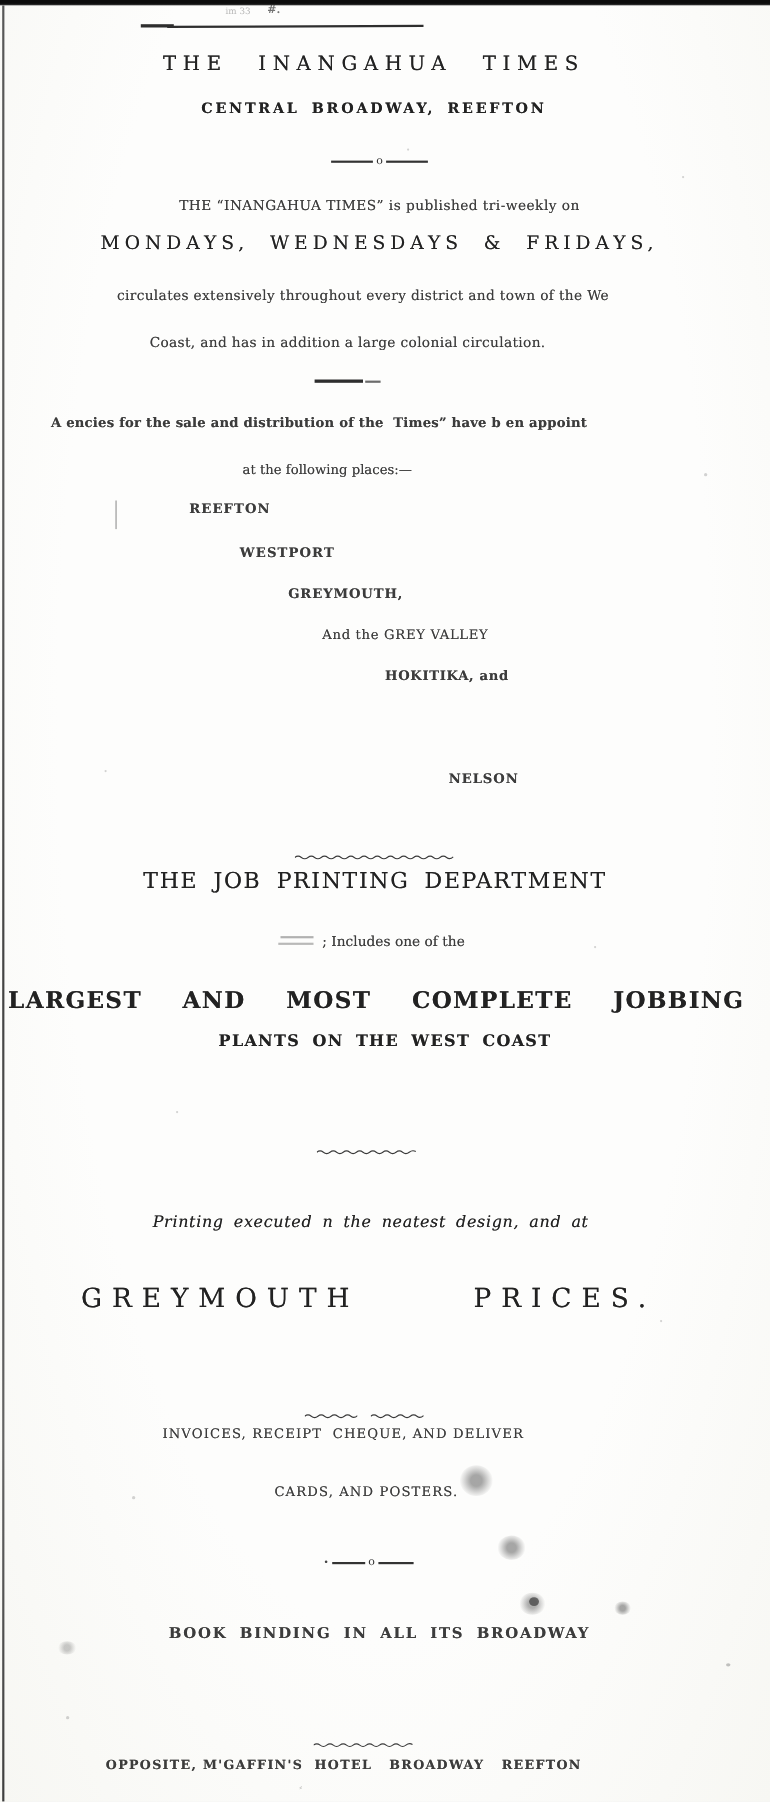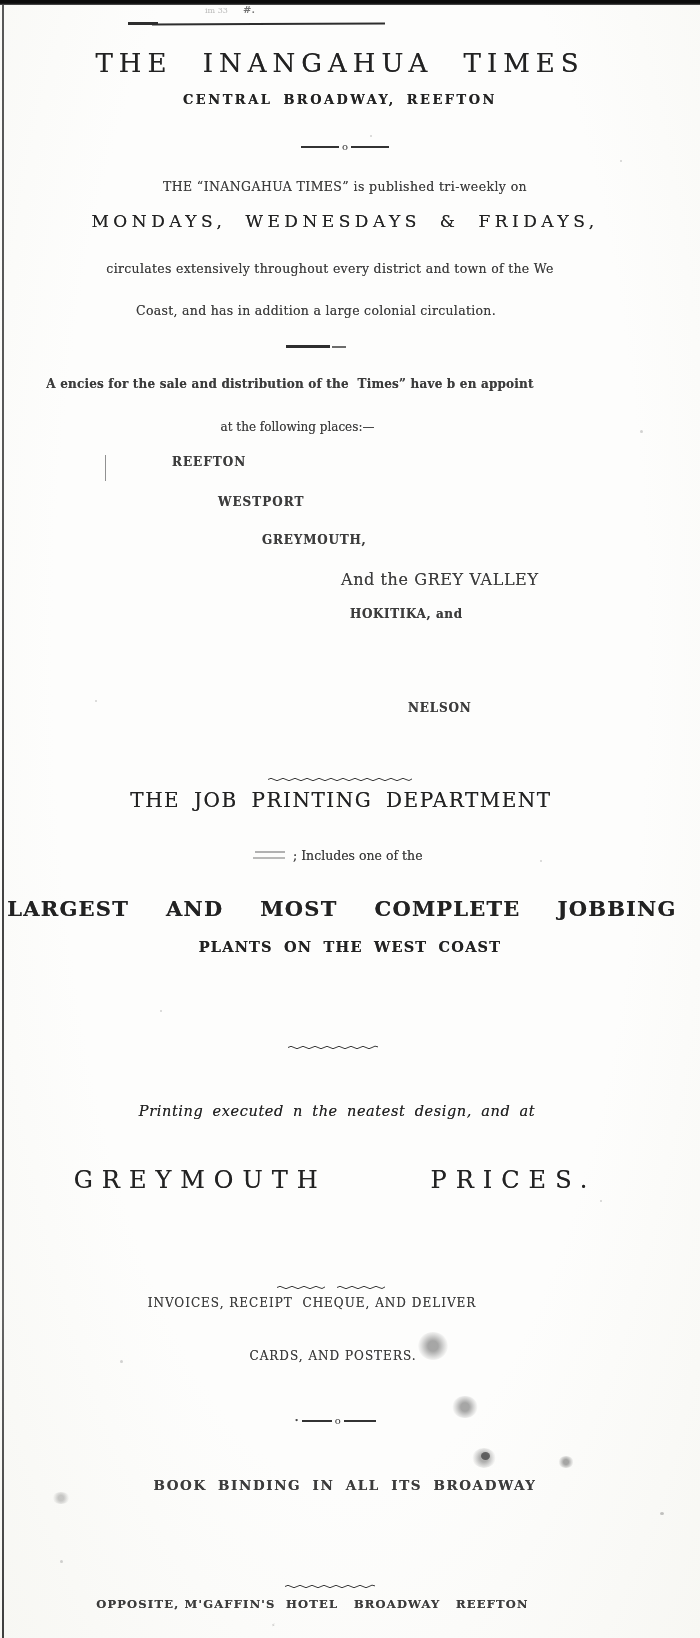--- a/index.html
+++ b/index.html
@@ -36,21 +36,21 @@
 <div class="page">
 
   <div class="abs top-bar"></div>
   <div class="abs left-line"></div>
   <div class="abs vfaint" style="left:205px;top:6px;font-size:8px;color:#666;">im 33</div>
   <div class="abs" style="left:243px;top:4px;font-size:10px;color:#3a3a3a;font-weight:bold;opacity:.7;">#.</div>
 
   <div class="abs rule" style="left:128px;top:22px;width:30px;height:3px;"></div>
   <div class="abs rule" style="left:152px;top:23px;width:233px;height:2px;transform:rotate(-0.2deg);"></div>
 
-  <div class="abs ctr ink" style="left:0;width:680px;top:48px;font-size:26px;letter-spacing:6px;word-spacing:16px;">THE INANGAHUA TIMES</div>
+  <div class="abs ctr ink" style="left:0;width:680px;top:48px;font-size:18px;letter-spacing:6px;word-spacing:16px;">THE INANGAHUA TIMES</div>
   <div class="abs ctr ink" style="left:0;width:680px;top:92px;font-size:13px;letter-spacing:2.5px;word-spacing:4px;font-weight:bold;">CENTRAL BROADWAY, REEFTON</div>
 
   <div class="abs odiv" style="left:280px;top:144px;width:130px;">
     <span class="dash" style="width:38px;"></span><span class="o">o</span><span class="dash" style="width:38px;"></span>
   </div>
 
   <div class="abs ctr ink faded" style="left:0;width:690px;top:179px;font-size:12.5px;letter-spacing:.4px;">THE “INANGAHUA TIMES” is published tri-weekly on</div>
   <div class="abs ctr ink" style="left:0;width:690px;top:211px;font-size:17px;letter-spacing:4.5px;word-spacing:9px;">MONDAYS, WEDNESDAYS &amp; FRIDAYS,</div>
   <div class="abs ctr ink faded" style="left:0;width:660px;top:261px;font-size:12.5px;letter-spacing:.3px;">circulates extensively throughout every district and town of the We</div>
   <div class="abs ctr ink faded" style="left:0;width:632px;top:303px;font-size:12.5px;letter-spacing:.3px;">Coast, and has in addition a large colonial circulation.</div>
@@ -59,21 +59,21 @@
   <div class="abs rule" style="left:332px;top:346px;width:14px;height:2px;opacity:.7;"></div>
 
   <div class="abs ctr ink faded" style="left:0;width:580px;top:377px;font-size:12px;font-weight:bold;letter-spacing:.2px;">A encies for the sale and distribution of the  Times” have b en appoint</div>
   <div class="abs ctr ink faded" style="left:0;width:595px;top:420px;font-size:12px;">at the following places:—</div>
 
   <div class="abs" style="left:105px;top:455px;width:1px;height:26px;background:#4a4a4a;opacity:.6;"></div>
 
   <div class="abs ink faded" style="left:172px;top:455px;font-size:12px;font-weight:bold;letter-spacing:1px;">REEFTON</div>
   <div class="abs ink faded" style="left:218px;top:495px;font-size:12px;font-weight:bold;letter-spacing:1px;">WESTPORT</div>
   <div class="abs ink faded" style="left:262px;top:533px;font-size:12px;font-weight:bold;letter-spacing:.8px;">GREYMOUTH,</div>
-  <div class="abs ink faded" style="left:293px;top:570px;font-size:16px;letter-spacing:.6px;margin-left:48px;">And the GREY VALLEY</div>
+  <div class="abs ink faded" style="left:293px;top:570px;font-size:12px;letter-spacing:.6px;">And the GREY VALLEY</div>
   <div class="abs ink faded" style="left:350px;top:607px;font-size:12px;font-weight:bold;letter-spacing:.6px;">HOKITIKA, and</div>
   <div class="abs ink faded" style="left:408px;top:672px;font-size:12px;font-weight:bold;letter-spacing:.8px;margin-top:29px;">NELSON</div>
 
   <div class="abs" style="left:268px;top:738px;">
     <svg class="wavy" width="148" height="6" viewBox="0 0 148 6">
         <path d="M0 3.5 q3 -2.4 6 0 t6 0 t6 0 t6 0 t6 0 t6 0 t6 0 t6 0 t6 0 t6 0 t6 0 t6 0 t6 0 t6 0 t6 0 t6 0 t6 0 t6 0 t6 0 t6 0 t6 0 t6 0 t6 0 t6 -0.6" stroke="#3a3a3a" stroke-width="1" fill="none"></path>
       </svg>
   </div>
 
   <div class="abs ctr ink" style="left:0;width:682px;top:788px;font-size:20px;letter-spacing:1.5px;word-spacing:6px;">THE JOB PRINTING DEPARTMENT</div>

